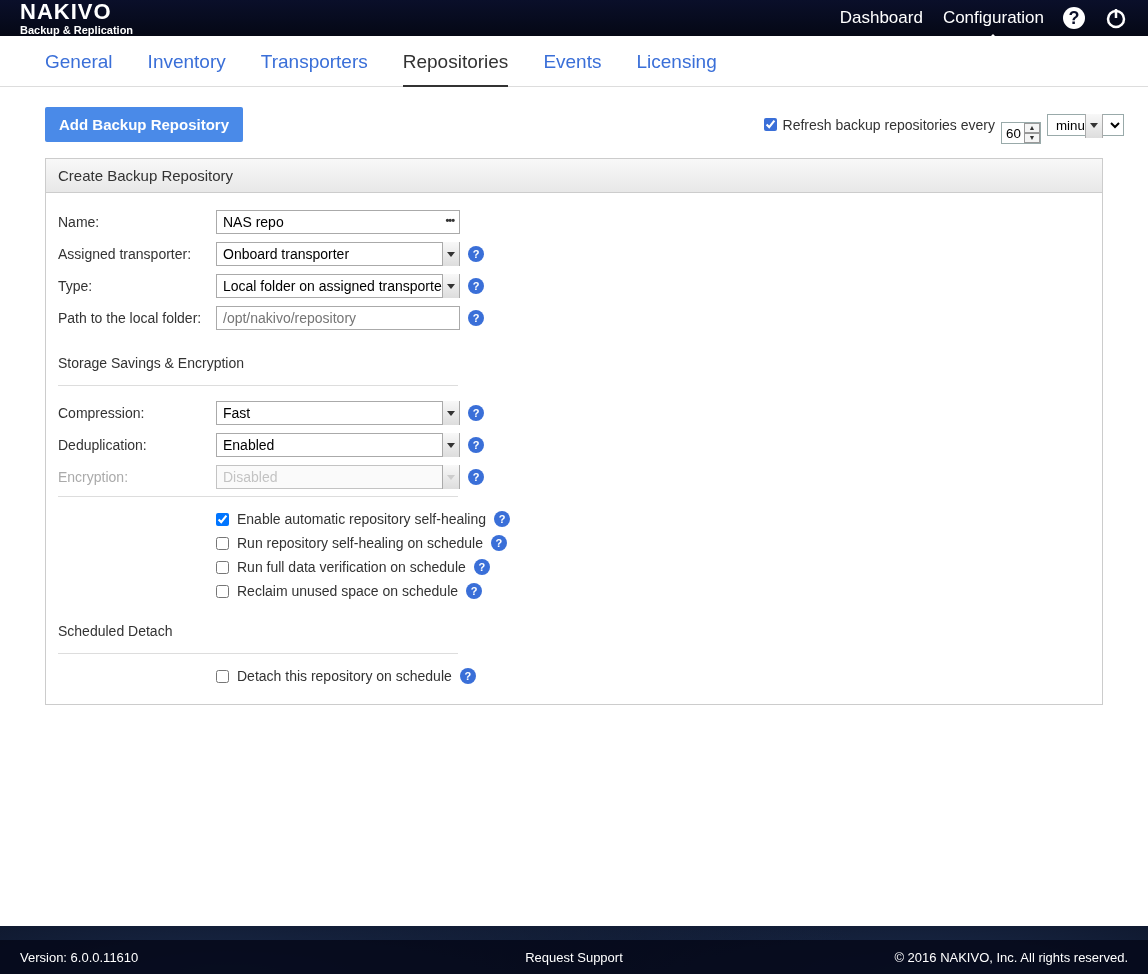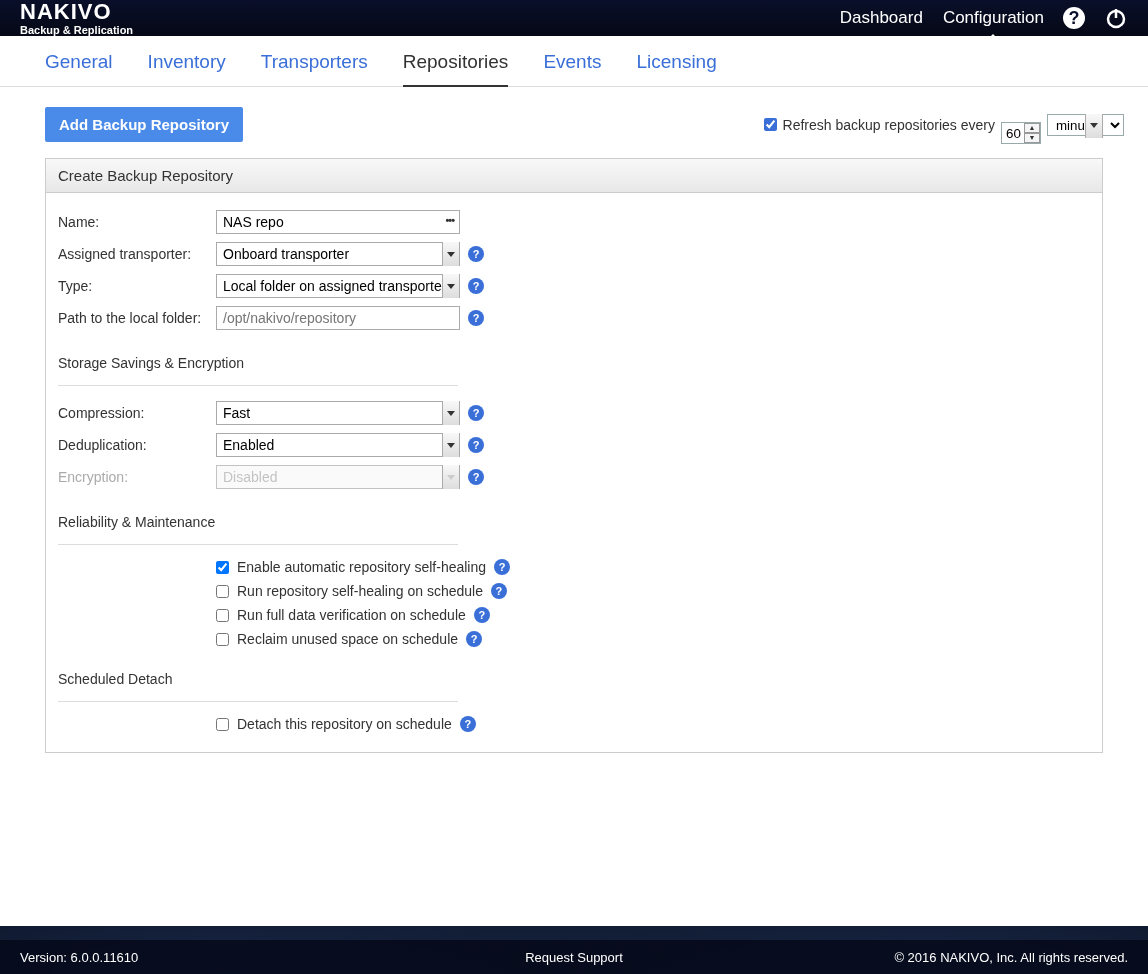--- a/index.html
+++ b/index.html
@@ -208,21 +208,20 @@
         <span class="form-label disabled">Encryption:</span>
         <div class="form-control-wrap">
           <span class="select-wrap">
             <select class="select-ctrl disabled" disabled=""><option>Disabled</option></select>
             <span class="select-arrow disabled"></span>
           </span>
         </div>
         <span class="help-icon">?</span>
       </div>
 
-      <div class="section-head">Reliability &amp; Maintenance</div>
       <div class="section-divider"></div>
 
       <div class="check-row">
         <input type="checkbox" checked="" style="">
         <label>Enable automatic repository self-healing</label>
         <span class="help-icon">?</span>
       </div>
       <div class="check-row">
         <input type="checkbox" style="">
         <label>Run repository self-healing on schedule</label>

